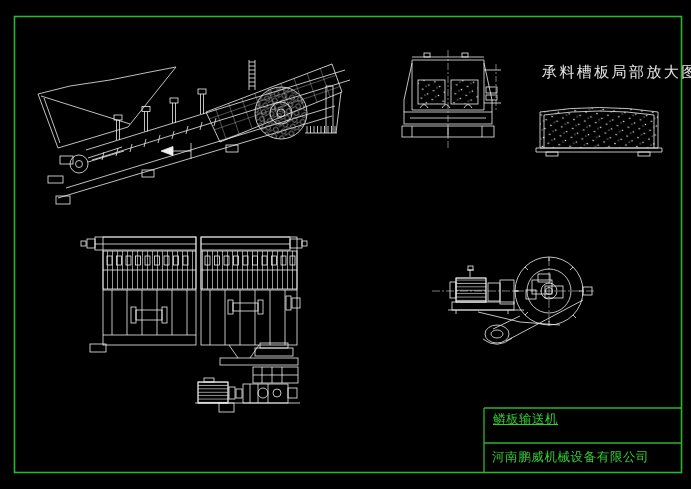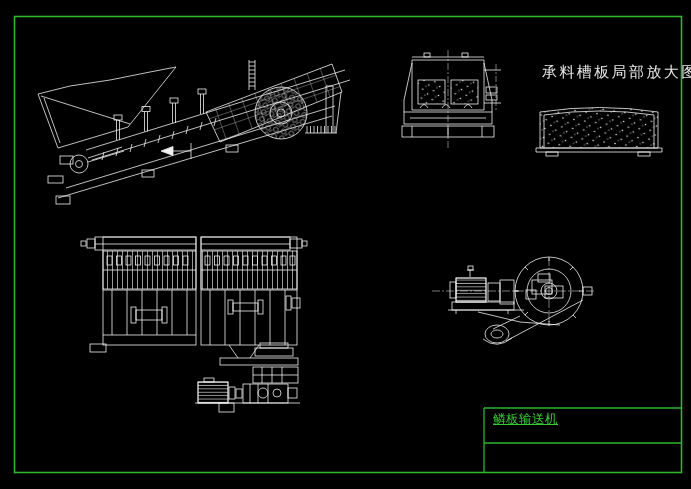--- a/index.html
+++ b/index.html
@@ -264,13 +264,14 @@
     <path d="M484,408 H682"></path>
     <path d="M484,443 H682"></path>
     <path d="M484,408 V473"></path>
   </g>
 </svg>
 
   <div class="cad-text detail-label">承料槽板局部放大图</div>
 
   <div class="cad-text tb-title">鳞板输送机</div>
 
+  <div class="cad-text tb-company">河南鹏威机械设备有限公司</div>
 </div>
 
 </body></html>

